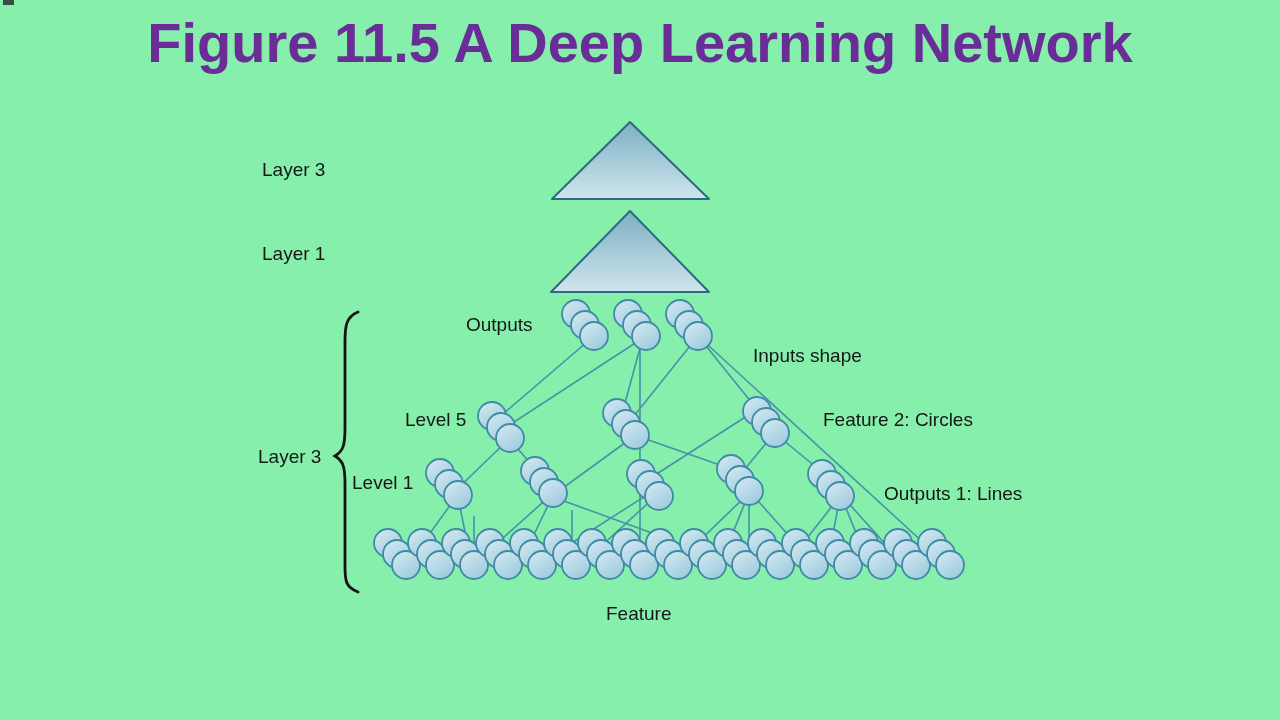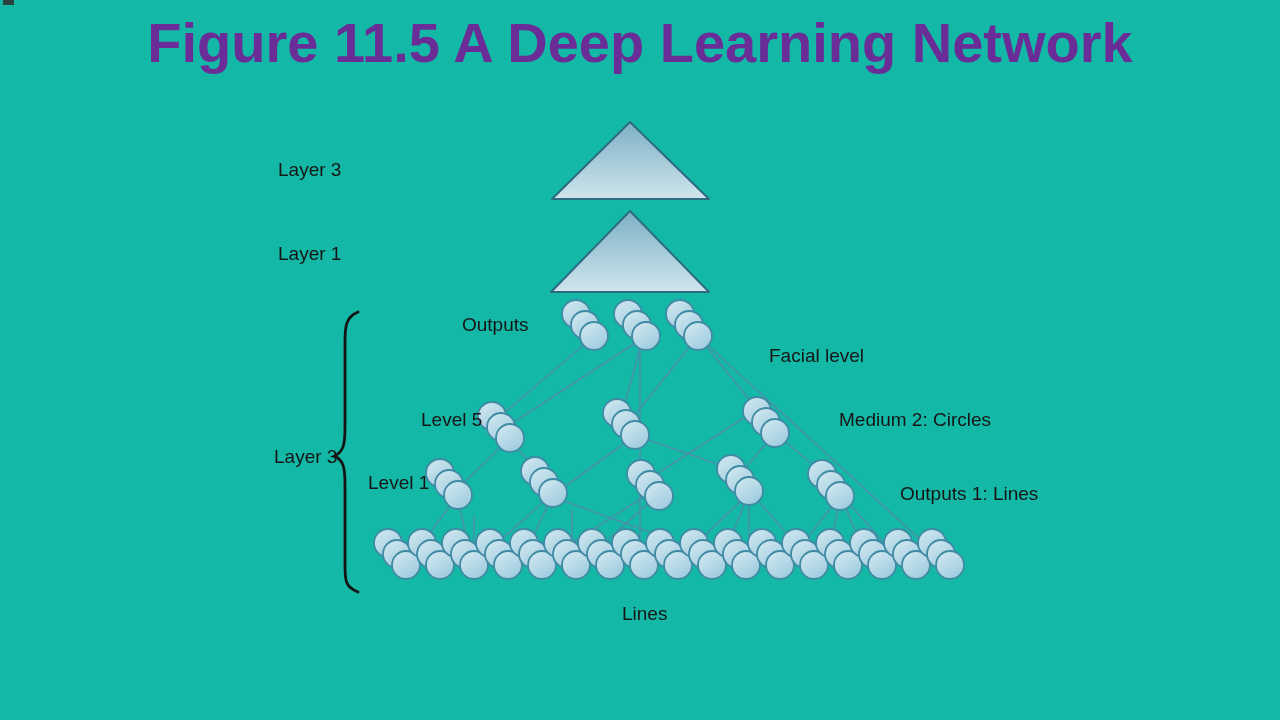--- a/index.html
+++ b/index.html
@@ -1,26 +1,26 @@
 <!DOCTYPE html>
 <html style="--c-title: #6a2c97; --c-label: #161616; --c-line: #4792aa; --c-node_stroke: #3f8aa4; --c-node_light: #d6ebf2; --c-node_dark: #9ecbde; --c-tri_top: #7cb0c4; --c-tri_bottom: #cfe5ed; --c-tri_stroke: #2d6b80; --c-logo: #1f1f1f;"><head>
 <meta charset="utf-8">
 <style>
   html,body{margin:0;padding:0;background:#fff;}
-  .frame{position:relative;width:1280px;height:720px;background:#14b8a6;overflow:hidden;
+  .frame{position:relative;width:1280px;height:720px;background:#86efac;overflow:hidden;
          font-family:"Liberation Sans",sans-serif;}
   .title{position:absolute;top:10px;left:0;width:100%;text-align:center;
          font-size:56px;font-weight:bold;color:var(--c-title);white-space:nowrap;}
   .diagram{position:absolute;left:0;top:0;width:1280px;height:720px;}
   .lnk{stroke:var(--c-line);stroke-width:1.6;fill:none;}
   .tri{fill:url(#triGrad);stroke:var(--c-tri_stroke);stroke-width:2;stroke-linejoin:round;}
   .node{fill:url(#nodeGrad);stroke:var(--c-node_stroke);stroke-width:1.8;}
   #brace{fill:none;stroke:#141414;stroke-width:2.8;stroke-linecap:round;}
   #smudge{fill:#2e2e2e;opacity:.85;}
-  .lbl{position:absolute;font-size:19px;color:var(--c-label);white-space:nowrap;line-height:23px;margin-left:16px;}
+  .lbl{position:absolute;font-size:19px;color:var(--c-label);white-space:nowrap;line-height:23px;}
   .logo{position:absolute;left:556px;top:639px;width:230px;height:70px;}
   .logo-mark{position:absolute;left:0;top:0;width:72px;height:68px;}
   .logo-mark path{fill:none;stroke-linecap:butt;}
   .logo-mark .ink{stroke:var(--c-logo);stroke-width:15;}
   .logo-mark .case{stroke:#ffffff;stroke-width:21;}
   .logo-text{position:absolute;left:82px;top:20px;font-size:31px;color:#262626;
              letter-spacing:3px;font-weight:normal;}
   .logo-reg{position:absolute;left:152px;top:12px;font-size:12px;color:#4a4a4a;}
 </style>
 </head>
@@ -164,22 +164,22 @@
         <circle cx="941" cy="554" r="14" class="node"></circle>
         <circle cx="950" cy="565" r="14" class="node"></circle>
       </g>
     <path id="brace" d="M358,312 C346,317 345,326 345,342 L345,428 C345,446 343,451 335,456 C343,461 345,466 345,484 L345,566 C345,582 346,587 358,592"></path>
     <rect id="smudge" x="3" y="0" width="11" height="5"></rect>
   </svg>
 
   <div class="lbl" style="left:262px;top:158px">Layer 3</div>
   <div class="lbl" style="left:262px;top:242px">Layer 1</div>
   <div class="lbl" style="left:258px;top:445px">Layer 3</div>
-  <div class="lbl" style="left:446px;top:313px">Outputs</div>
+  <div class="lbl" style="left:466px;top:313px">Outputs</div>
   <div class="lbl" style="left:405px;top:408px">Level 5</div>
   <div class="lbl" style="left:352px;top:471px">Level 1</div>
-  <div class="lbl" style="left:753px;top:344px">Facial level</div>
-  <div class="lbl" style="left:823px;top:408px">Medium 2: Circles</div>
+  <div class="lbl" style="left:753px;top:344px">Inputs shape</div>
+  <div class="lbl" style="left:823px;top:408px">Feature 2: Circles</div>
   <div class="lbl" style="left:884px;top:482px">Outputs 1: Lines</div>
-  <div class="lbl" style="left:606px;top:602px">Lines</div>
+  <div class="lbl" style="left:606px;top:602px">Feature</div>
 
 
 </div>
 
 </body></html>

